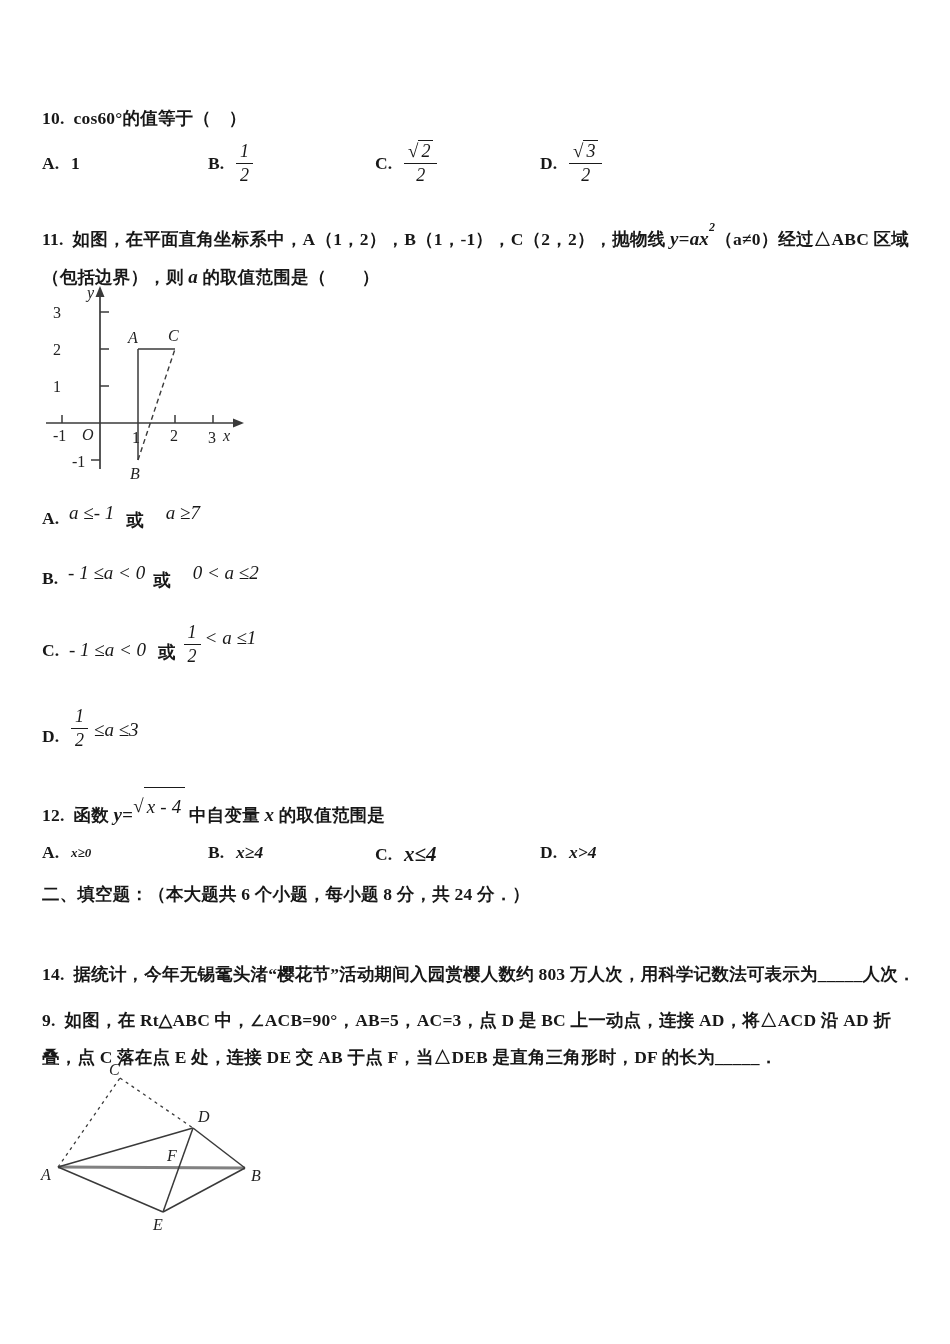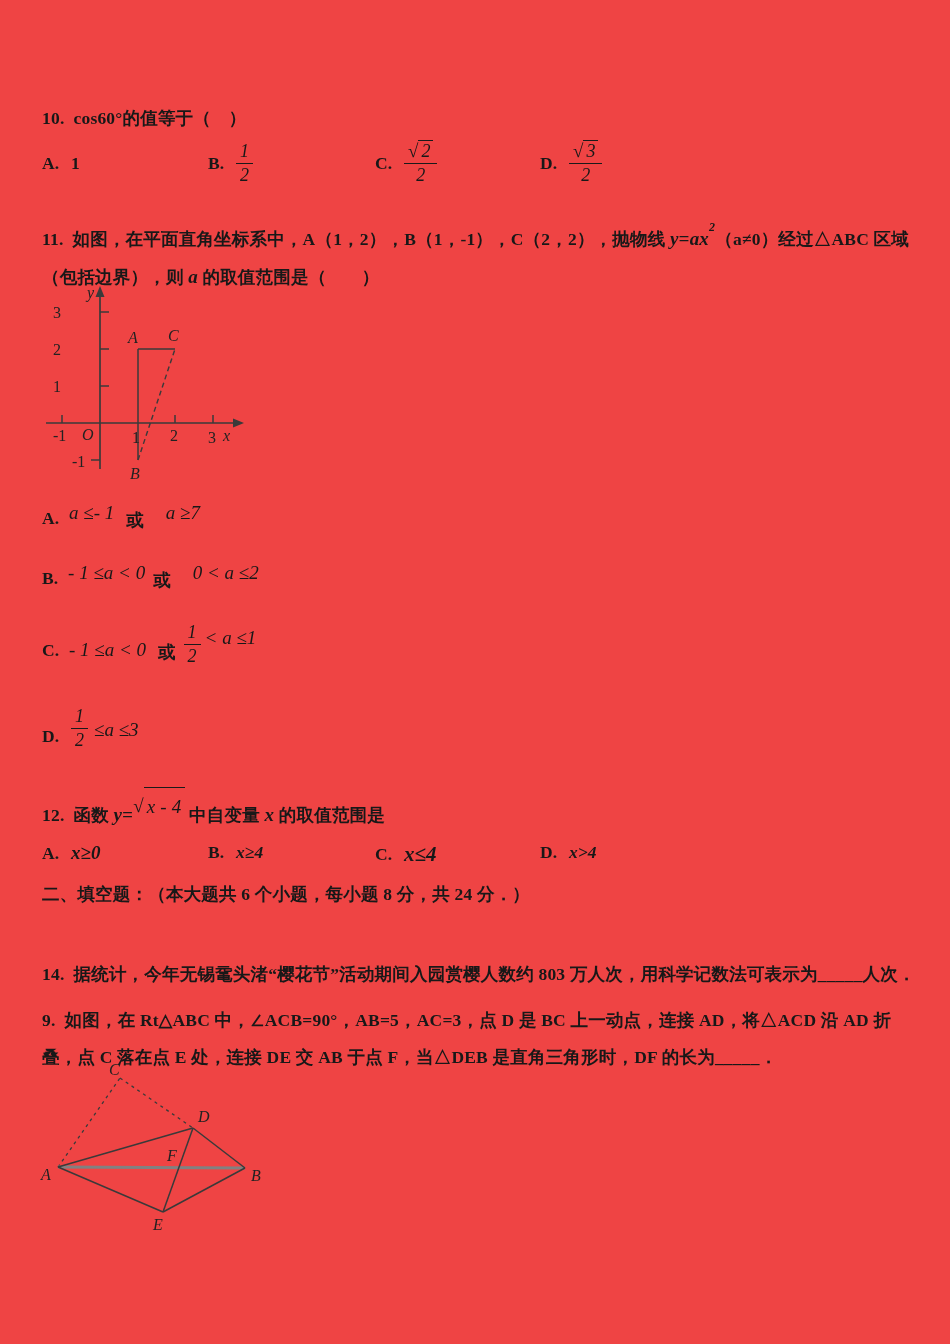--- a/index.html
+++ b/index.html
@@ -1,20 +1,20 @@
 <!DOCTYPE html>
 <html><head>
 <meta charset="utf-8">
 <style>
   * { box-sizing: border-box; margin: 0; padding: 0; }
   html,body { background:#e8e8e8; }
   .page {
     position: relative;
     width: 950px; height: 1344px;
-    background: #ef4444;
+    background: #ffffff;
     font-family: "Liberation Serif", serif;
     color: #181818;
     overflow: hidden;
   }
   .abs { position: absolute; }
   .stem { font-weight: 700; font-size: 17.5px; line-height: 37px; letter-spacing: .2px; }
   .qnum { font-weight: 700; margin-right: 9px; }
   .math { font-family: "Liberation Serif", serif; font-style: italic; font-weight: 400; font-size: 19px; }
   .mathb { font-weight: 700; }
   .optletter { font-weight: 700; font-size: 17.5px; font-style: normal; }
@@ -147,21 +147,21 @@
   <div class="abs stem" style="left:42px; top:796px;">
     <span class="qnum">12.</span><span>函数 </span><span class="math mathb">y=</span><span class="radical">
         <span class="sq">√</span>
         <span class="radb math">x - 4</span>
       </span><span> 中自变量 </span><span class="math mathb">x</span><span> 的取值范围是</span>
   </div>
 
   <div class="abs" style="left:42px; top:842px; width:880px; height:28px;">
     <span class="row abs" style="left:0; top:0;">
       <span class="optletter">A.</span>
-      <span class="math mathb" style="margin-left:12px; font-size:19px;">x≥0</span>
+      <span class="math mathb" style="margin-left:12px; font-size:13px;">x≥0</span>
     </span>
     <span class="row abs" style="left:166px; top:0;">
       <span class="optletter">B.</span>
       <span class="math mathb" style="margin-left:12px; font-size:17.5px;">x≥4</span>
     </span>
     <span class="row abs" style="left:333px; top:0;">
       <span class="optletter">C.</span>
       <span class="math mathb" style="margin-left:12px; font-size:21px;">x≤4</span>
     </span>
     <span class="row abs" style="left:498px; top:0;">

